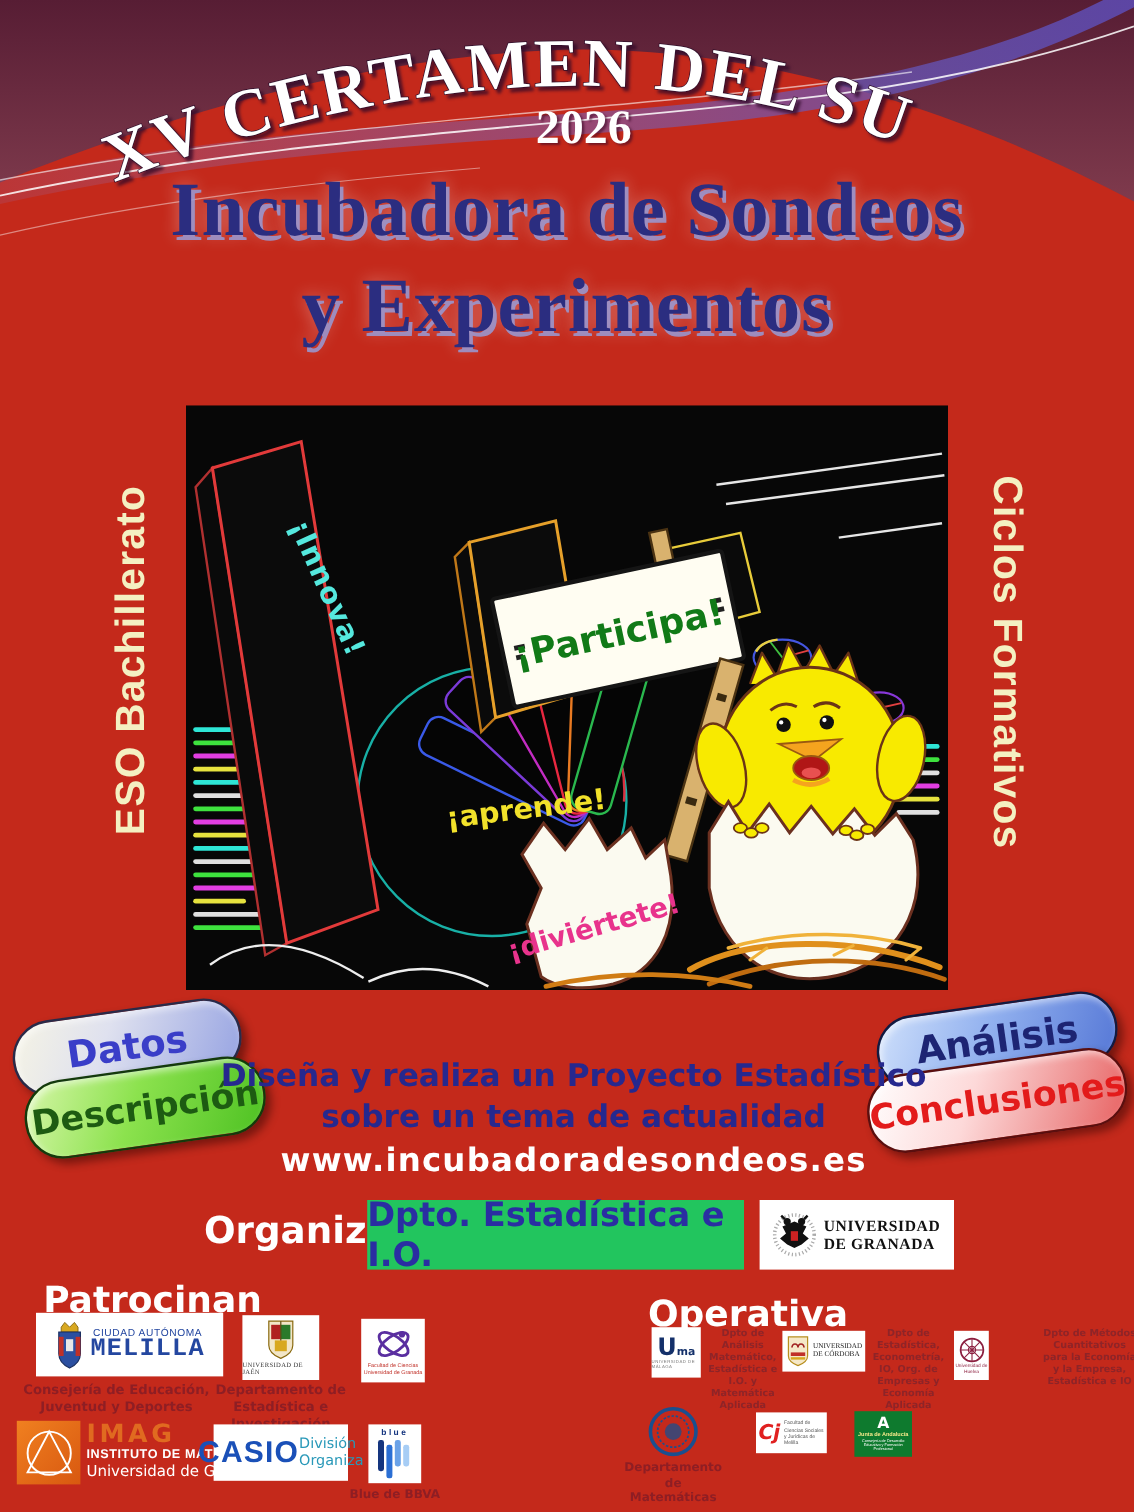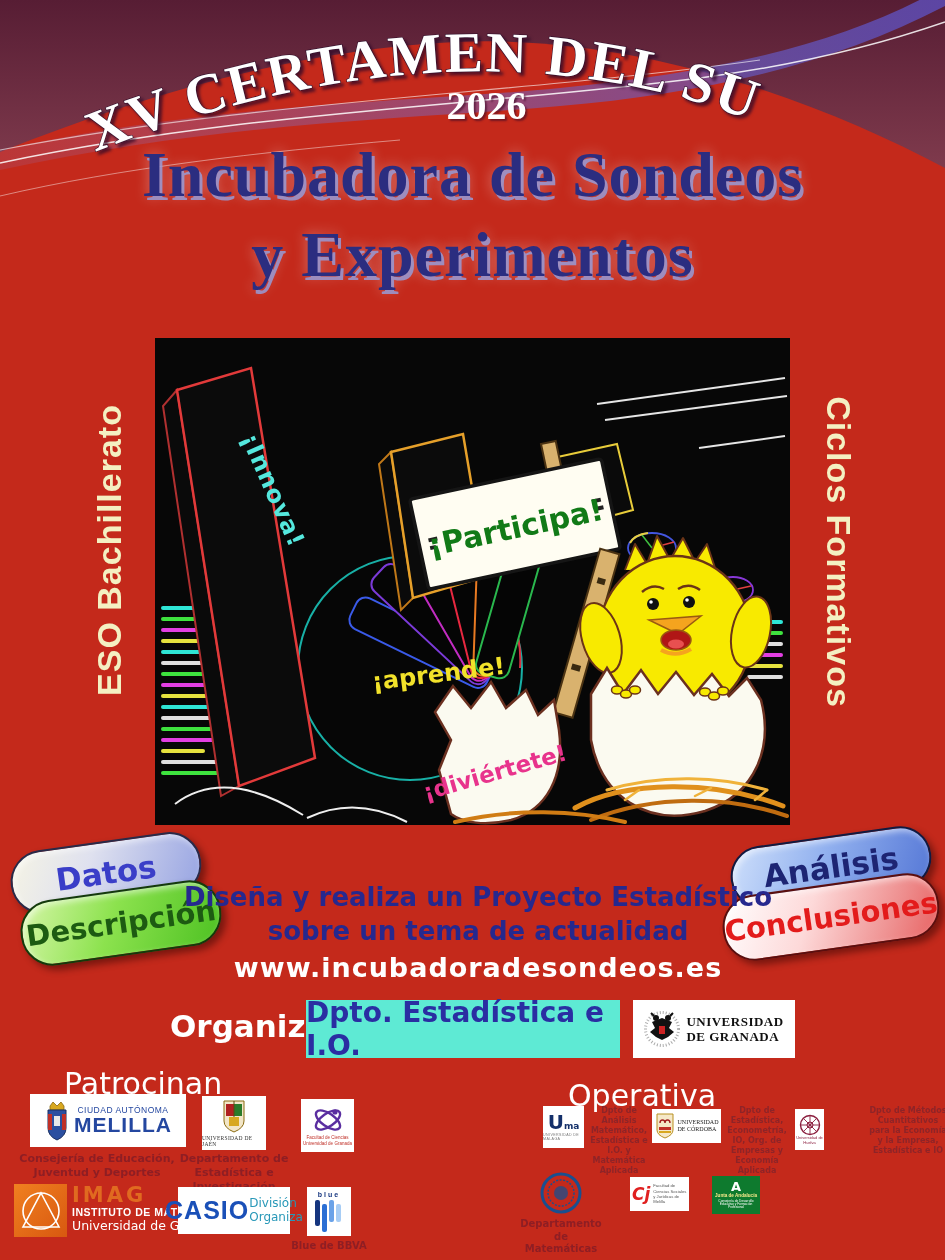--- a/index.html
+++ b/index.html
@@ -45,41 +45,41 @@
 
   
   .tagline{position:absolute;left:152px;top:880px;width:652px;text-align:center;
     font-family:"DejaVu Sans",sans-serif;font-weight:bold;font-size:26px;color:#26288e;line-height:34px;}
   .website{position:absolute;left:152px;top:952px;width:652px;text-align:center;
     font-family:"DejaVu Sans",sans-serif;font-weight:bold;font-size:27px;color:#ffffff;letter-spacing:1px;}
 
   
   .org-label{position:absolute;left:170px;top:1008px;font-family:"DejaVu Sans",sans-serif;
     font-weight:bold;font-size:31px;color:#fff;}
-  .org-box{position:absolute;left:306px;top:1000px;width:314px;height:58px;background:#5eead4;
+  .org-box{position:absolute;left:306px;top:1000px;width:314px;height:58px;background:#22c55e;
     display:flex;align-items:center;justify-content:center;font-family:"DejaVu Sans",sans-serif;
     font-weight:bold;font-size:28px;color:#2a2ea2;}
   .ugr-box{position:absolute;left:633px;top:1000px;width:162px;height:58px;background:#ffffff;
     display:flex;align-items:center;justify-content:center;gap:6px;}
   .ugr-text{font-family:"Liberation Serif",serif;font-weight:bold;font-size:13px;color:#111;
     letter-spacing:.5px;line-height:15px;}
 
   
-  .section-heading{position:absolute;font-family:"DejaVu Sans",sans-serif;font-weight:normal;
-    font-size:30px;color:#fff;margin-left:28px;}
+  .section-heading{position:absolute;font-family:"DejaVu Sans",sans-serif;font-weight:bold;
+    font-size:30px;color:#fff;}
   .logo-box{position:absolute;background:#fff;display:flex;align-items:center;justify-content:center;}
   .cap{position:absolute;font-family:"DejaVu Sans",sans-serif;font-weight:bold;color:#8e1e24;
     text-align:center;line-height:1.25;}
   .cap-sp{font-size:11px;}
   .cap-co{font-size:8px;color:#8e2428;}
 
   .melilla-inner{display:flex;align-items:center;gap:4px;padding:2px;}
   .melilla-txt{line-height:1;color:#2447a0;text-align:center;}
   .melilla-l1{font-size:8.5px;letter-spacing:.5px;font-family:"Liberation Sans",sans-serif;}
-  .melilla-l2{font-family:Liberation Sans, sans-serif;font-weight:bold;font-size:21px;letter-spacing:1px;}
+  .melilla-l2{font-family:Liberation Mono, monospace;font-weight:bold;font-size:21px;letter-spacing:1px;}
   .jaen-inner{display:flex;flex-direction:column;align-items:center;justify-content:center;}
   .jaen-name{font-family:"Liberation Serif",serif;font-size:5.5px;color:#333;margin-top:2px;letter-spacing:.3px;}
   .fc-inner{display:flex;flex-direction:column;align-items:center;}
   .fc-txt{font-size:4.5px;color:#c03028;line-height:1.3;text-align:center;}
   .imag-box{position:absolute;left:14px;top:1184px;width:53px;height:53px;
     background:linear-gradient(135deg,#f08020,#d85810);display:flex;align-items:center;justify-content:center;}
   .imag-txt{position:absolute;left:72px;top:1184px;width:260px;line-height:1.1;}
   .imag-acr{font-size:21px;font-weight:bold;color:#e06a20;letter-spacing:3px;font-family:"DejaVu Sans",sans-serif;}
   .imag-l1{font-size:10.5px;font-weight:bold;color:#fff;letter-spacing:.5px;}
   .imag-l2{font-size:12.5px;color:#fff;font-family:"DejaVu Sans",sans-serif;}

